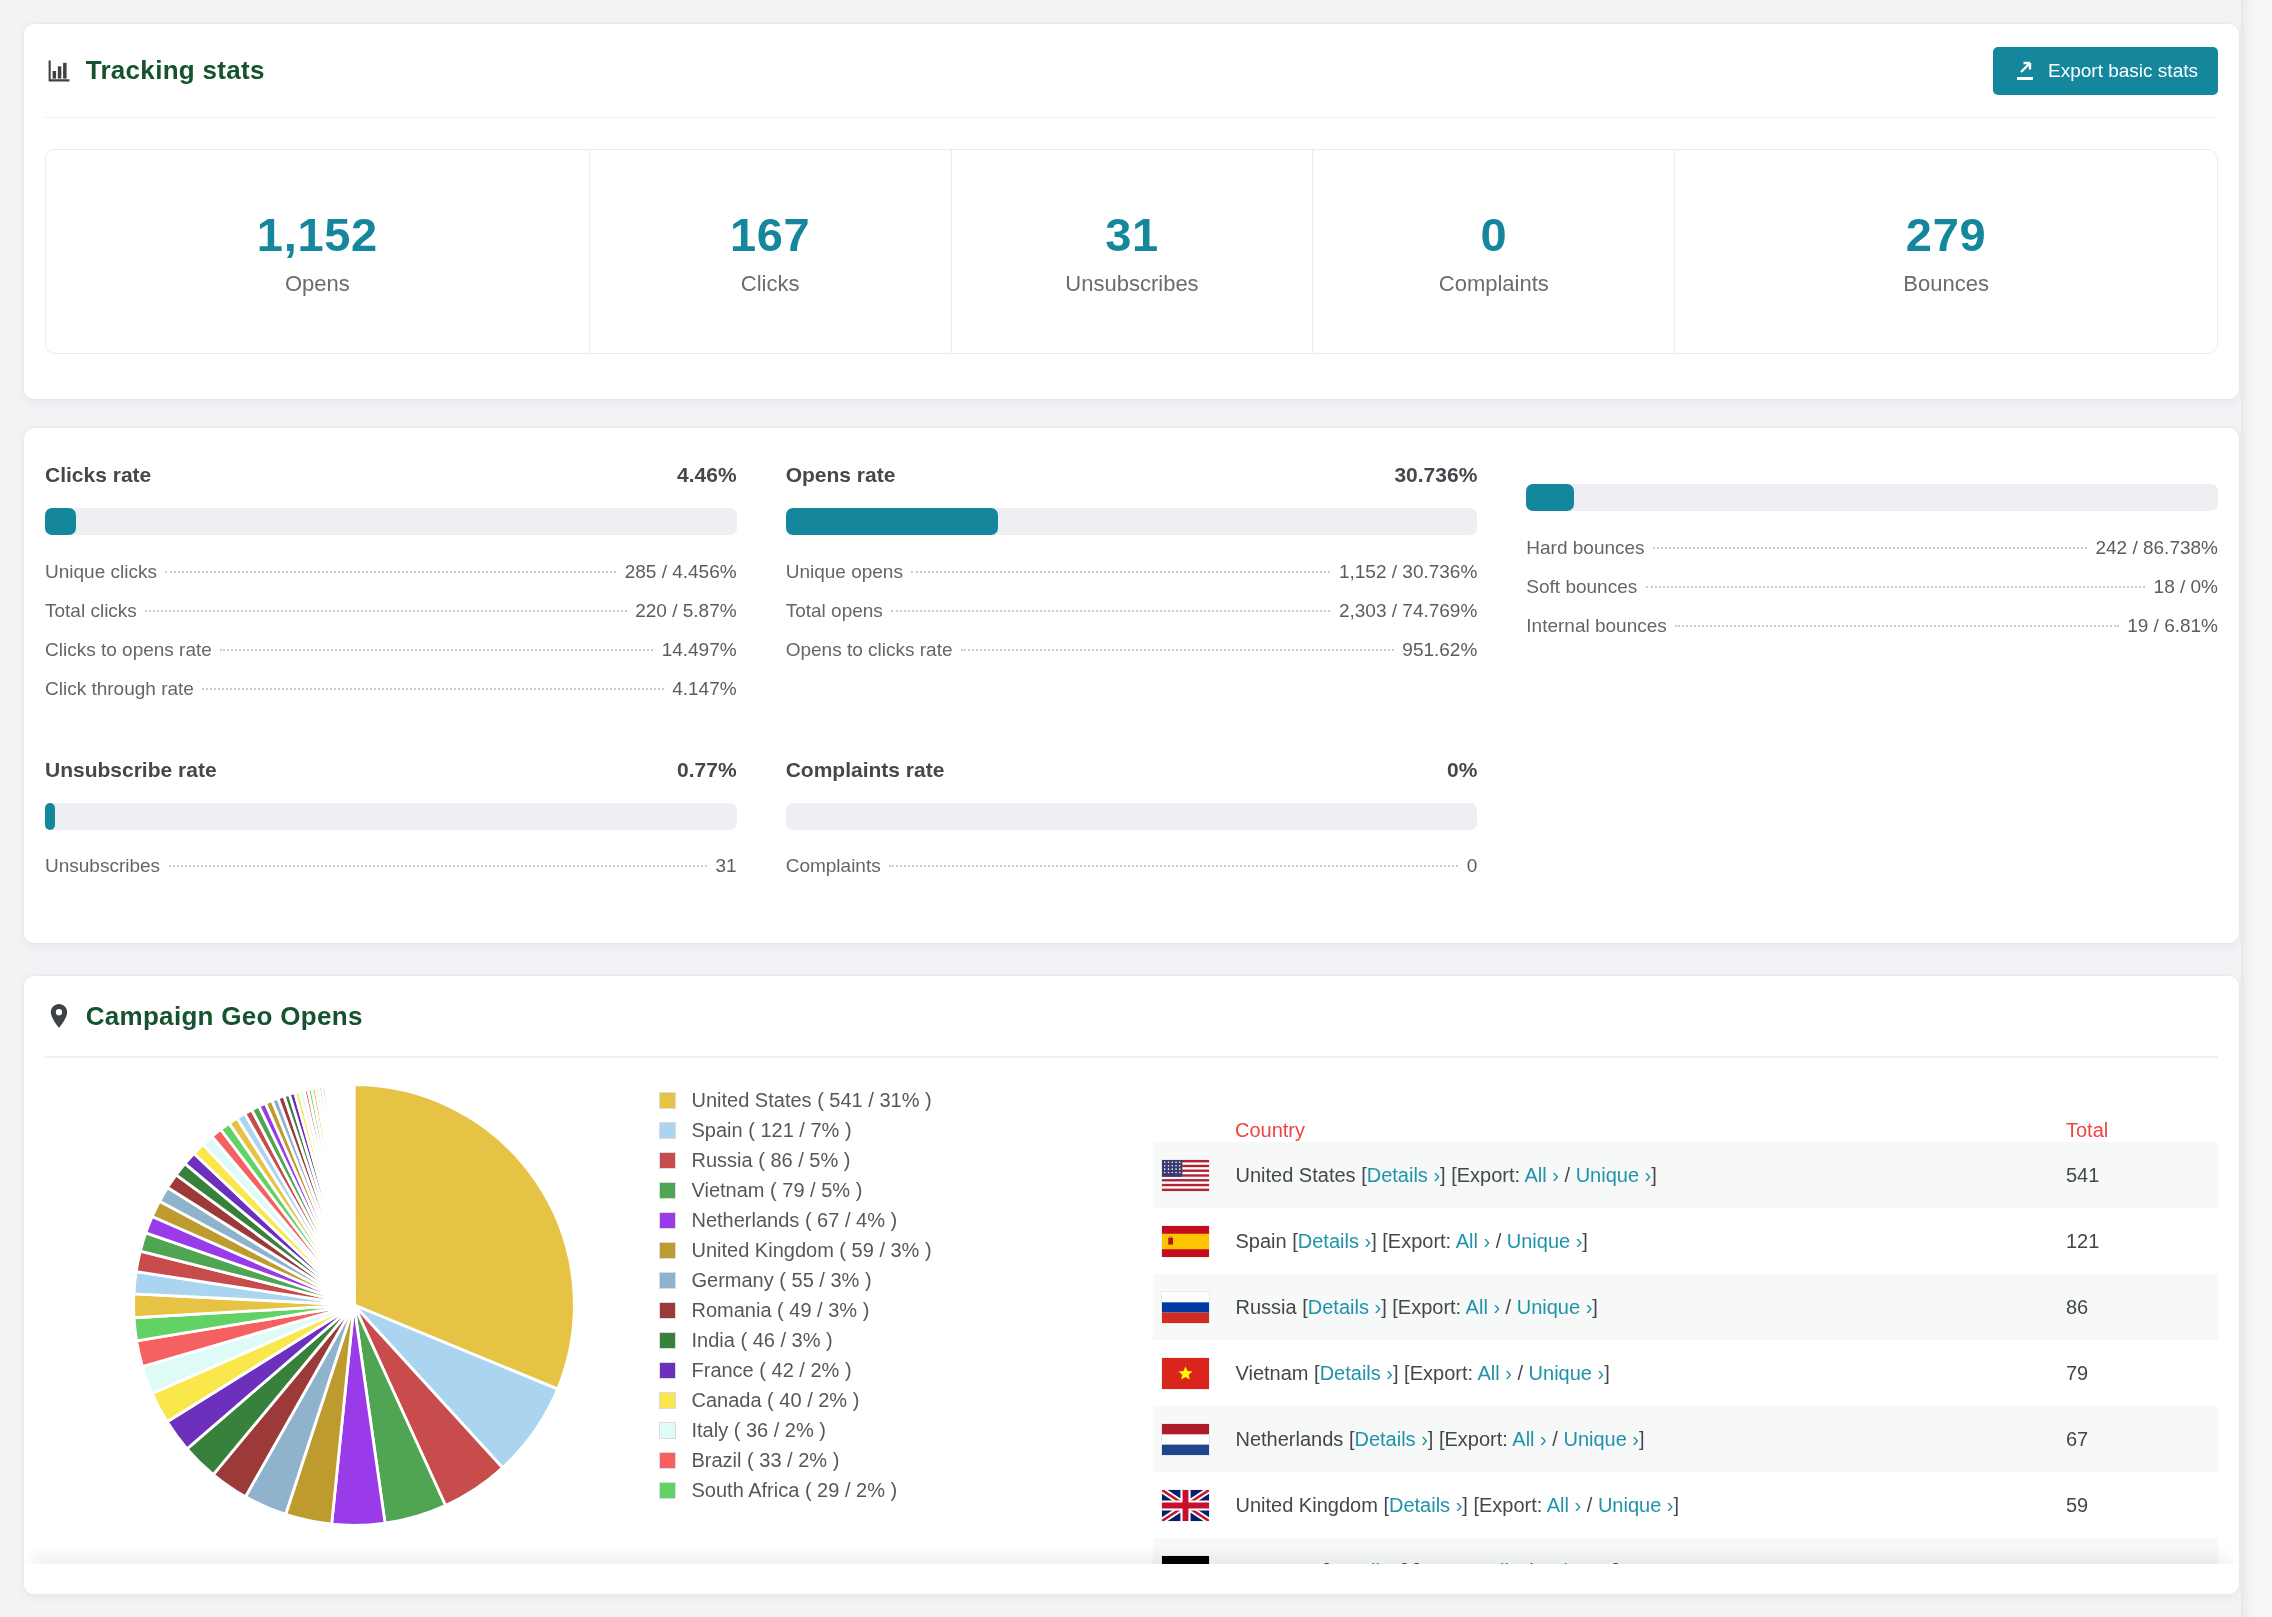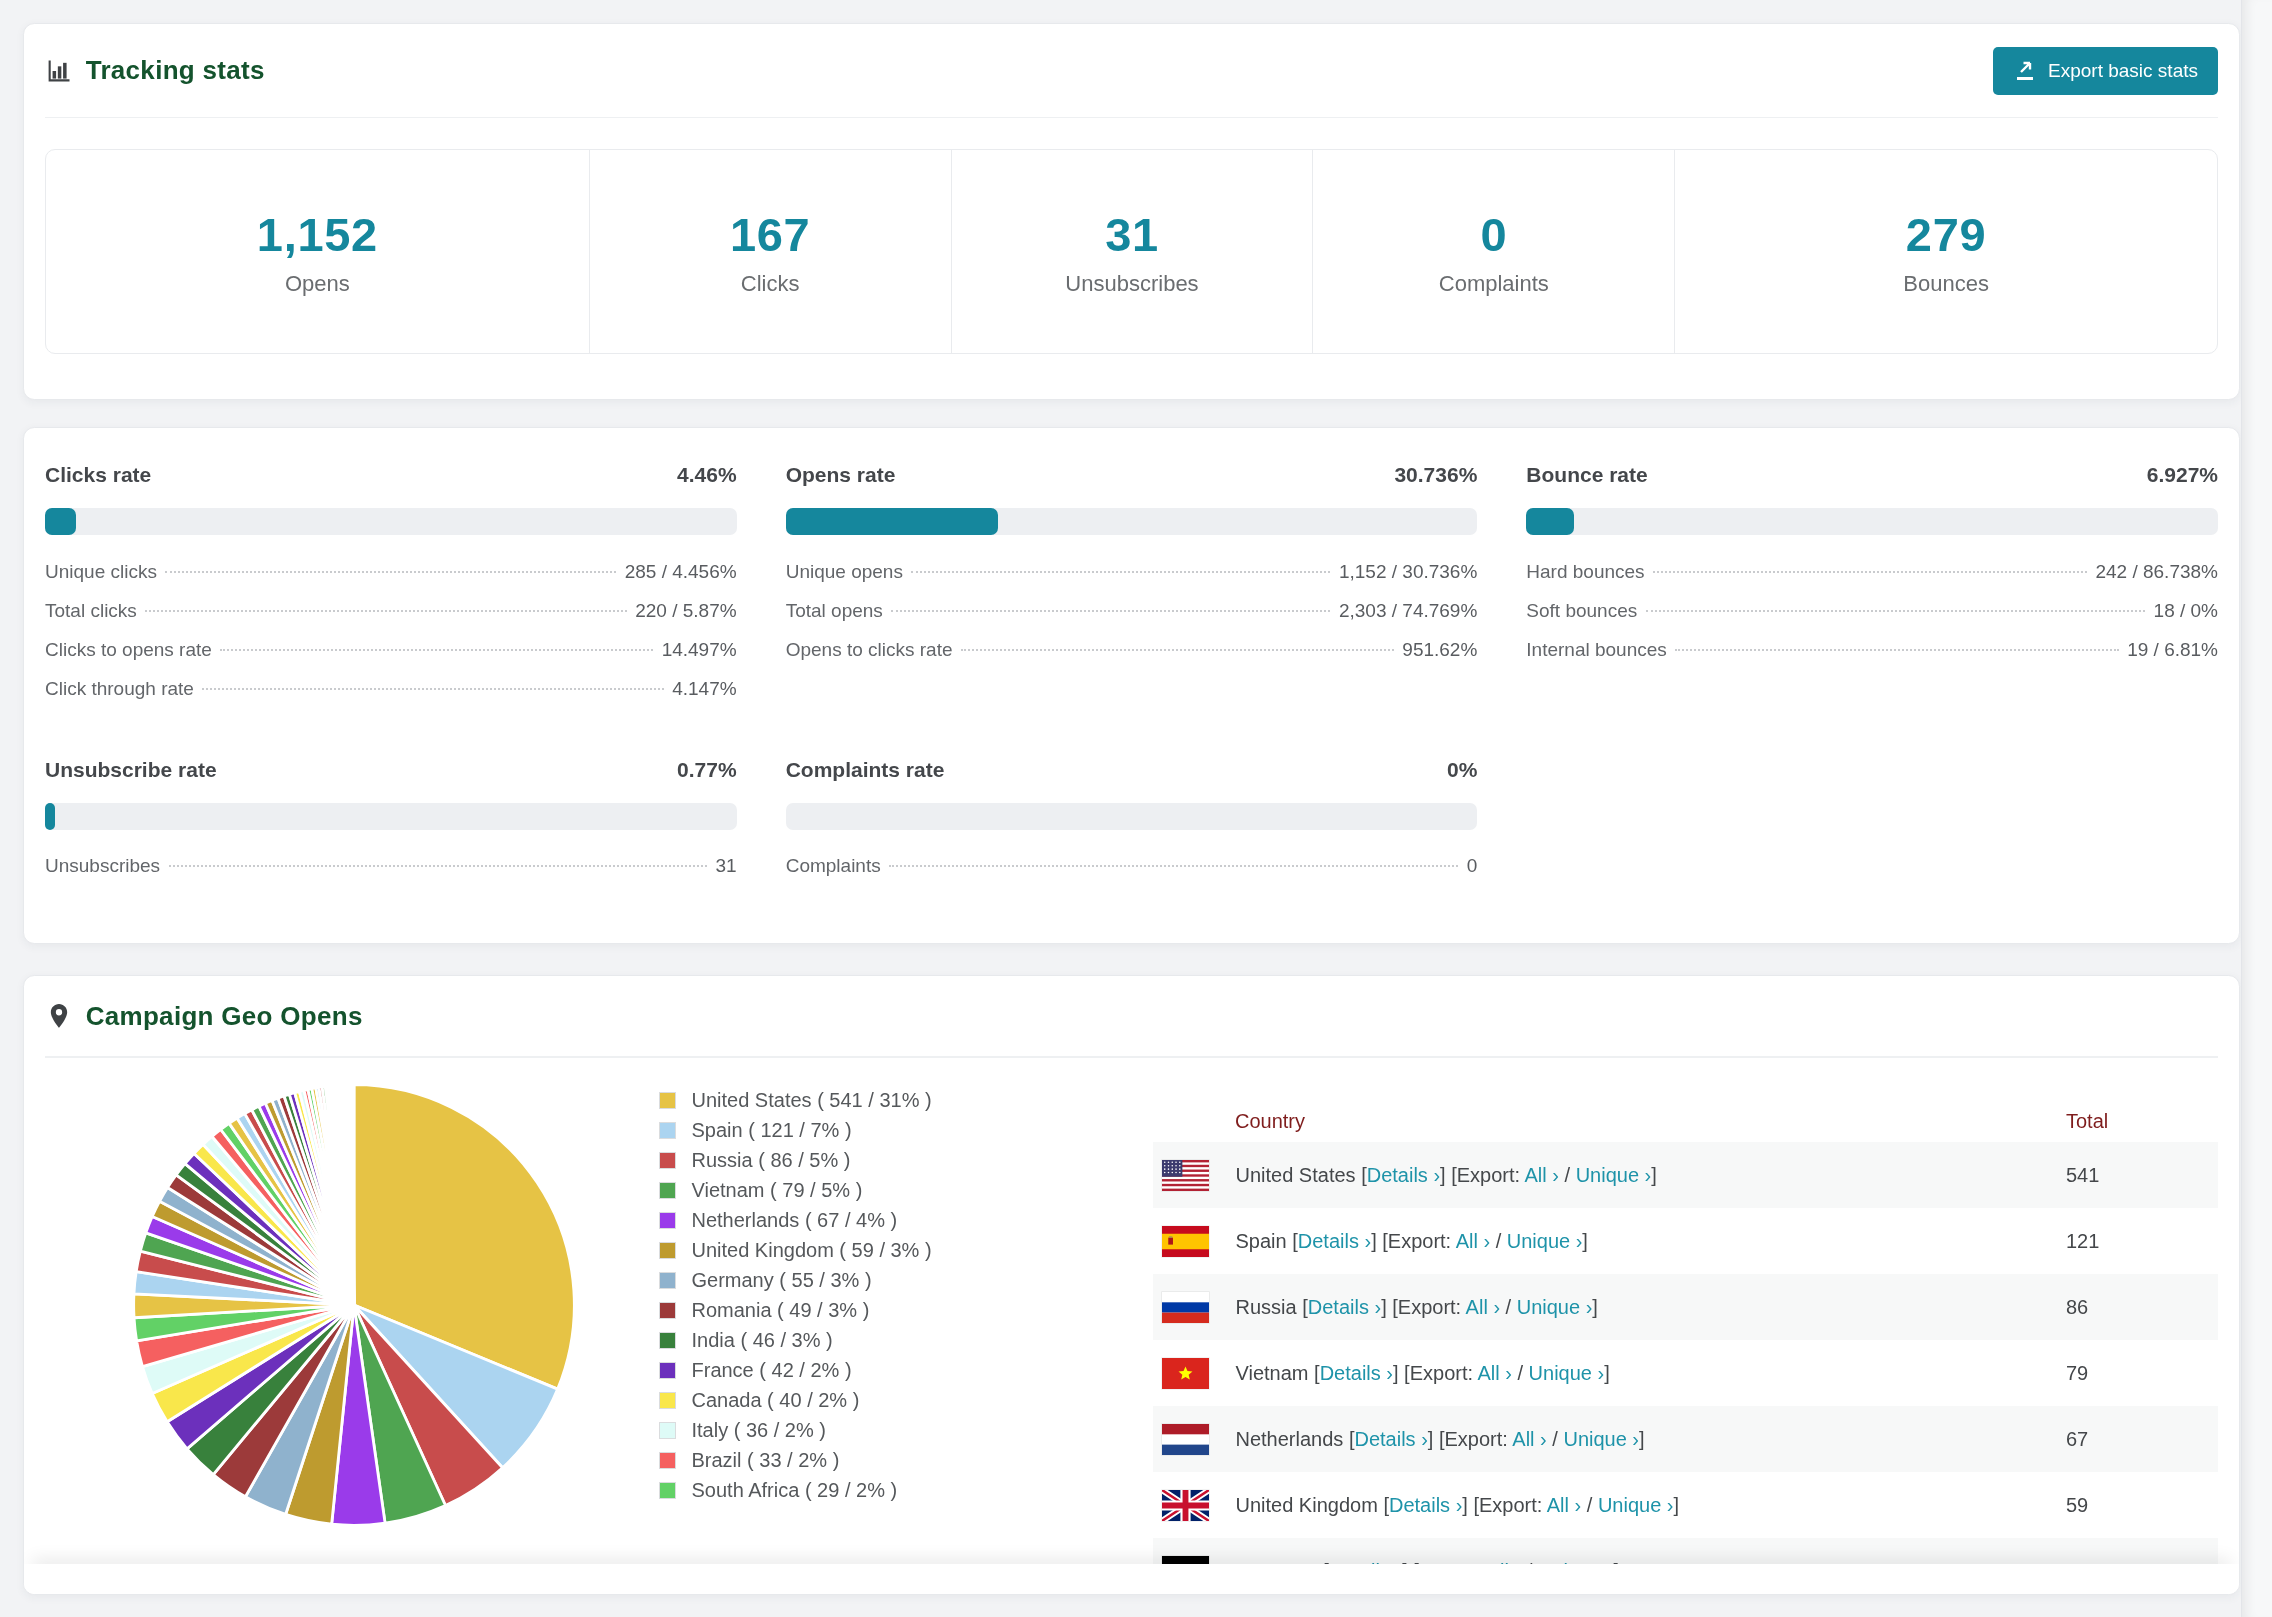--- a/index.html
+++ b/index.html
@@ -74,21 +74,21 @@
   
   .card-geo { height: 620px; overflow: hidden; }
   .card-geo .card-header { height: 80px; }
   .geo-content { display: flex; margin-top: 21px; }
   .pie-wrap { margin-left: 83px; width: 452px; height: 452px; flex: none; }
   .legend { margin-left: 79px; width: 457px; padding-top: 7px; flex: none; }
   .legend-item { display: flex; align-items: center; height: 30px; font-size: 20px; color: #55585B; }
   .swatch { width: 17px; height: 17px; border: 1.4px solid #DADCDE; margin-right: 15.5px; flex: none; }
 
   .geo-table { flex: 1; margin-left: 37px; margin-top: 22.6px; }
-  .thead { display: flex; height: 41px; align-items: center; font-size: 20px; color: #7f1d1d; }
+  .thead { display: flex; height: 41px; align-items: flex-end; font-size: 20px; color: #ef4444; }
   .th-country { padding-left: 82px; flex: 1; }
   .th-total { width: 152px; }
   .trow { display: flex; align-items: center; height: 66px; font-size: 20px; color: #44474A; }
   .trow.alt { background: #F7F8F8; }
   .flag { width: 47px; height: 31px; margin-left: 8.5px; flex: none; box-shadow: 0 0 0 0.7px rgba(0,0,0,0.08); }
   .flag svg { width: 100%; height: 100%; display: block; }
   .country-cell { margin-left: 27px; flex: 1; white-space: nowrap; }
   .total-cell { width: 152px; }
   .tlink { color: var(--link); text-decoration: none; cursor: pointer; }
   .bracket { color: #45484B; }
@@ -204,24 +204,20 @@
               <span class="val">2,303 / 74.769%</span>
             </div>
             <div class="detail-row">
               <span class="lbl">Opens to clicks rate</span>
               <span class="dots"></span>
               <span class="val">951.62%</span>
             </div>
           </div>
         </div>
         <div class="rate-block">
-          <div class="rate-head">
-            <span class="rate-title">Bounce rate</span>
-            <span class="rate-value">6.927%</span>
-          </div>
           <div class="bar">
             <div class="bar-fill" style="width: 6.927%;"></div>
           </div>
           <div class="details">
             <div class="detail-row">
               <span class="lbl">Hard bounces</span>
               <span class="dots"></span>
               <span class="val">242 / 86.738%</span>
             </div>
             <div class="detail-row">

